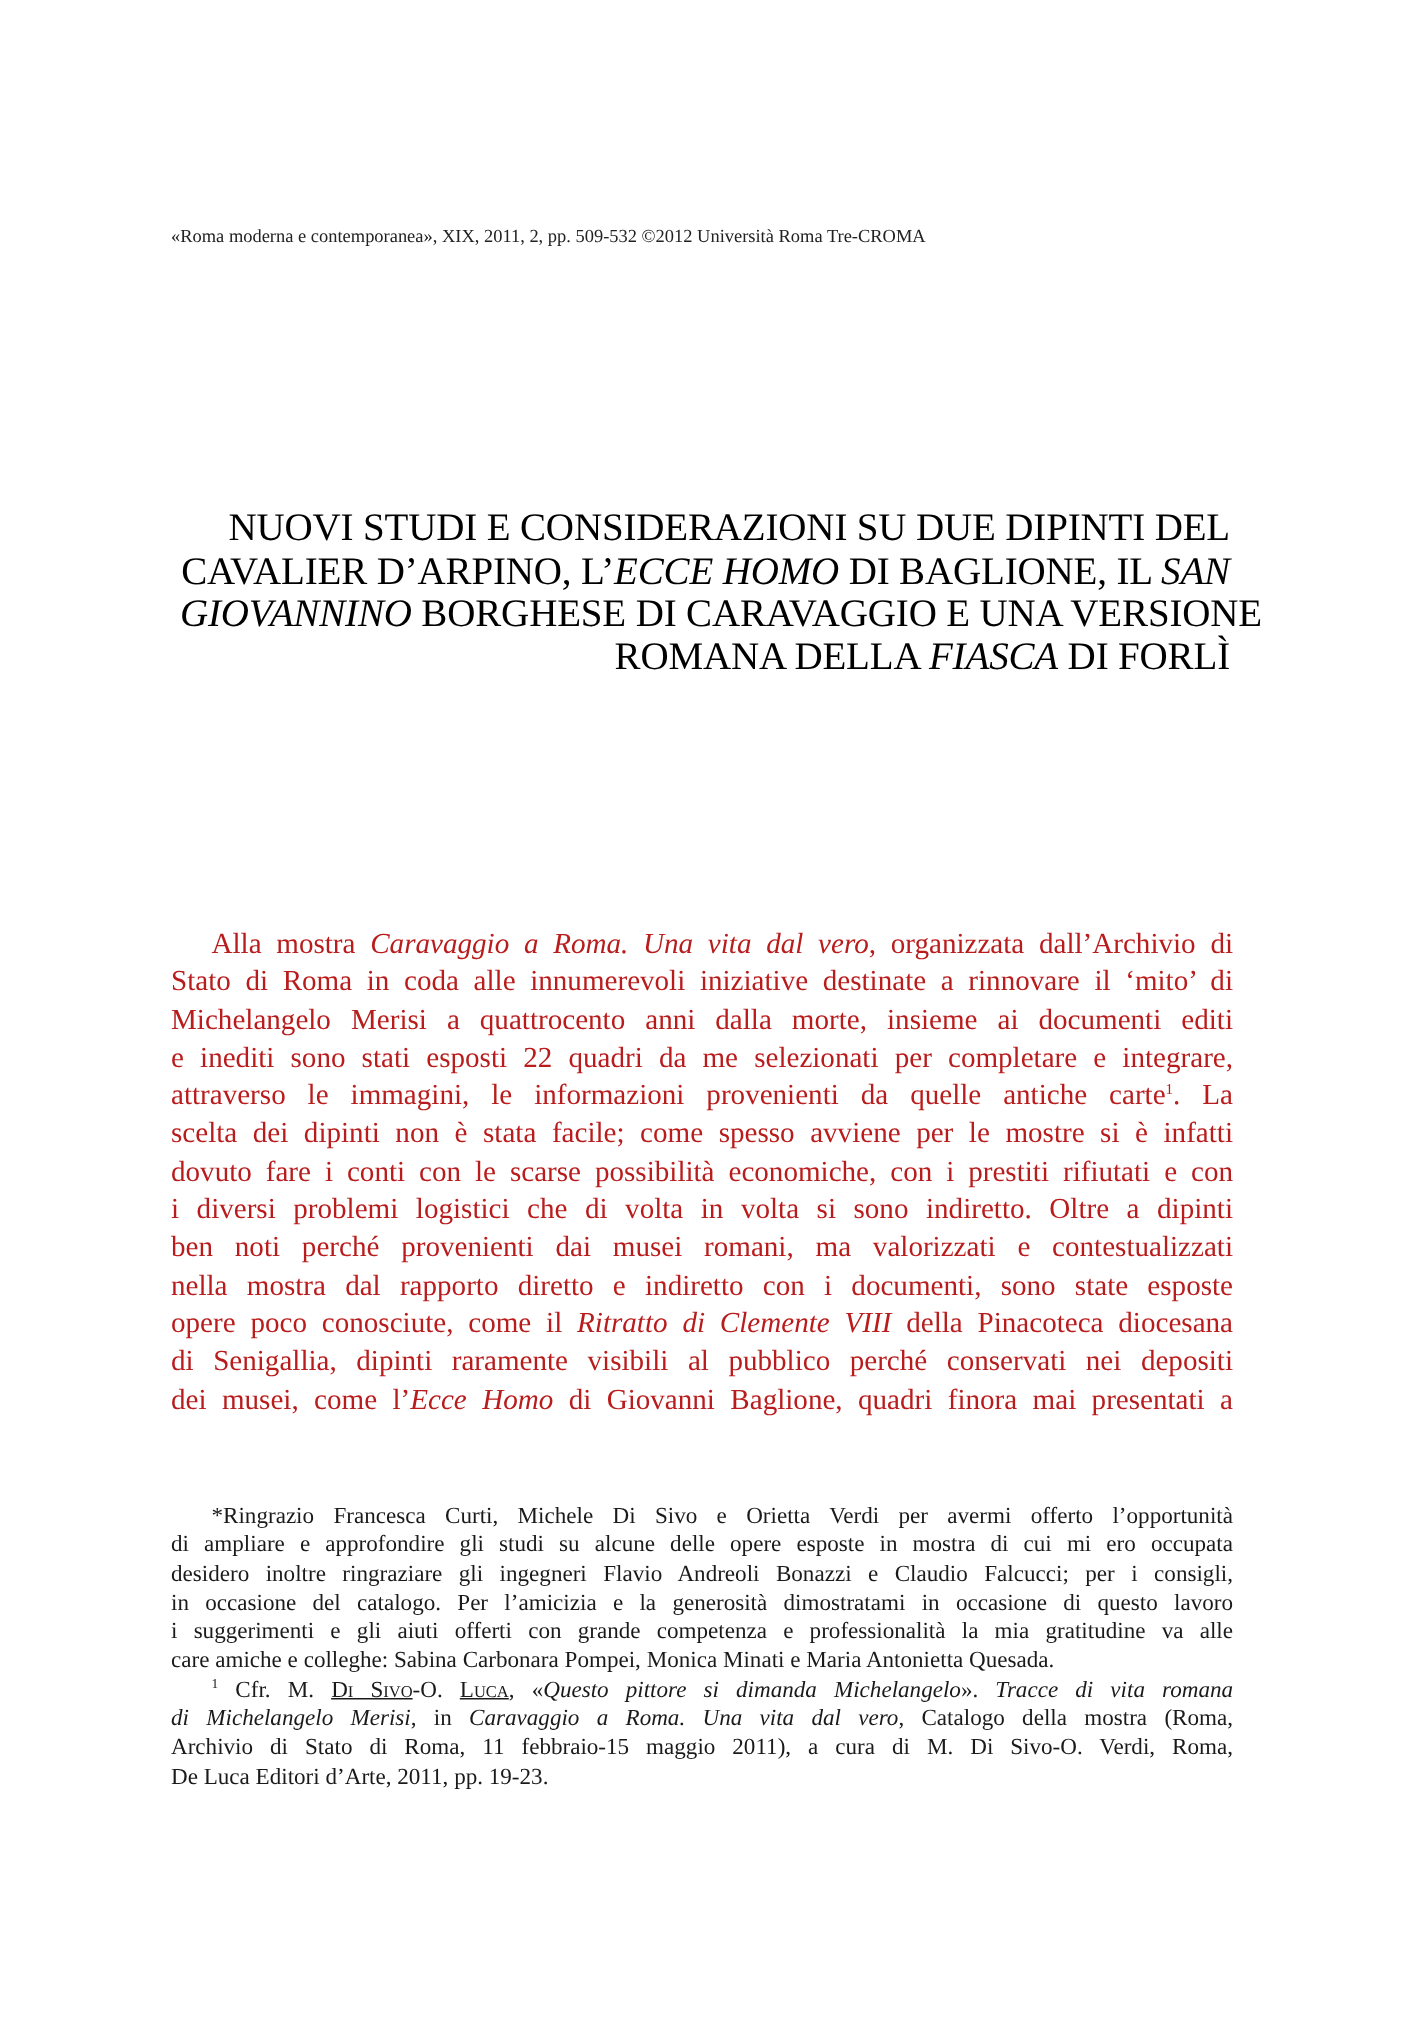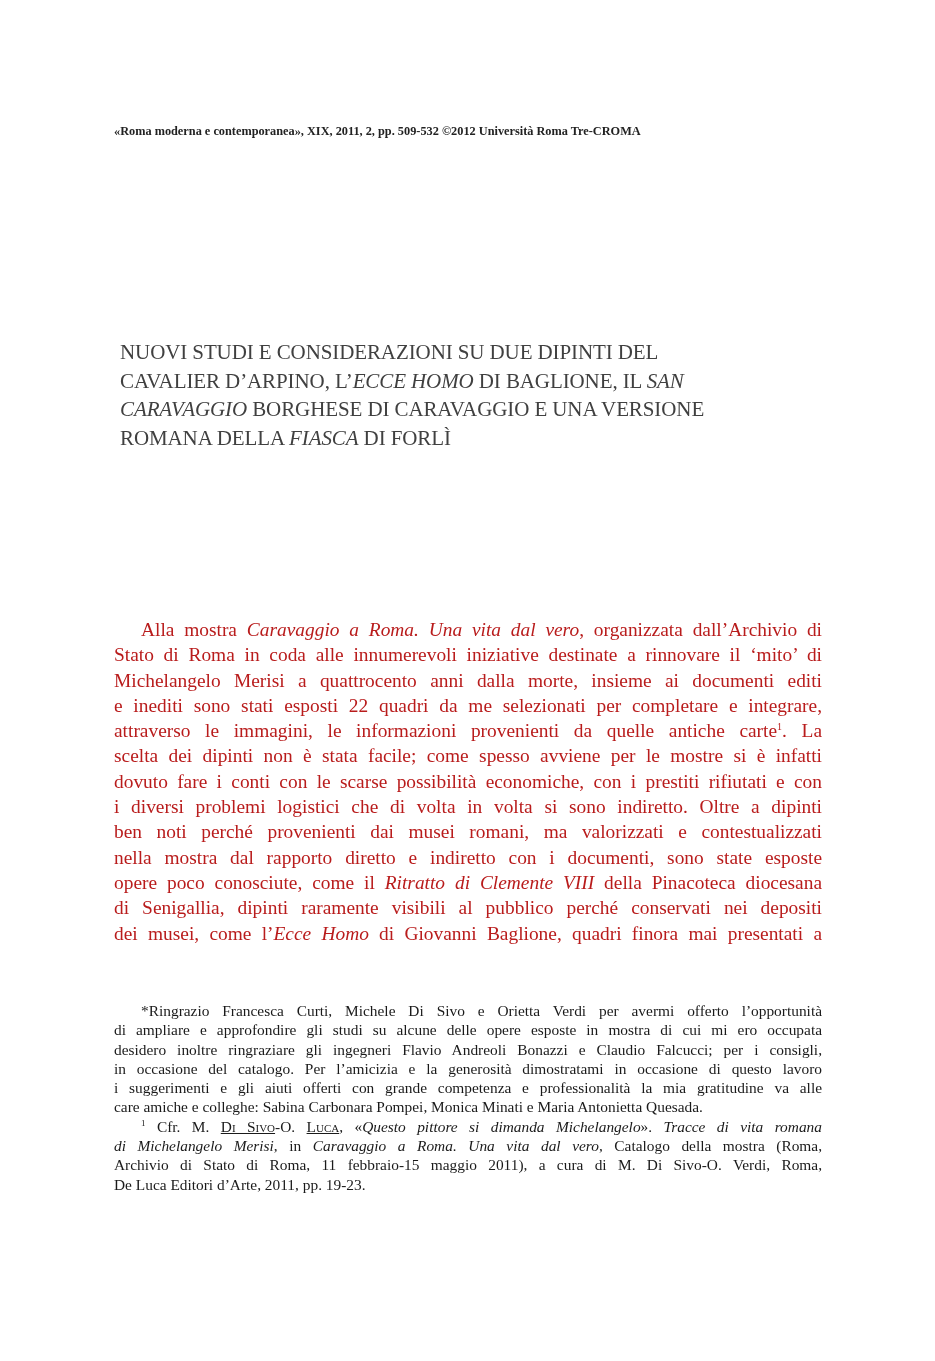--- a/index.html
+++ b/index.html
@@ -11,36 +11,35 @@
     width: 935px;
     height: 1361px;
     position: relative;
     overflow: hidden;
     font-family: "Liberation Serif", "DejaVu Serif", serif;
     color: #1a1a1a;
   }
   .header-line {
     position: absolute;
     left: 114px;
-    top: 124px;
+    top: 150px;
     font-size: 12.3px;
     letter-spacing: 0;
     white-space: nowrap;
     color: #222;
-    font-weight: bold;
   }
   .title-block {
     position: absolute;
     left: 120px;
     width: 700px;
     top: 338px;
-    text-align: left;
-    font-size: 21px;
+    text-align: right;
+    font-size: 26px;
     line-height: 28.5px;
-    color: #404040;
+    color: #000000;
     letter-spacing: -0.1px;
   }
   .title-line {
     display: block;
     white-space: nowrap;
   }
   .title-line i { font-style: italic; }
 
   .body-text {
     position: absolute;
@@ -91,21 +90,21 @@
   }
 </style>
 </head>
 <body>
 
 <div class="header-line">«Roma moderna e contemporanea», XIX, 2011, 2, pp. 509-532 ©2012 Università Roma Tre-CROMA</div>
 
 <div class="title-block">
   <span class="title-line">NUOVI STUDI E CONSIDERAZIONI SU DUE DIPINTI DEL</span>
   <span class="title-line"><span>CAVALIER D’ARPINO, L’</span><i>ECCE HOMO</i><span> DI BAGLIONE, IL </span><i>SAN</i></span>
-  <span class="title-line"><i>CARAVAGGIO</i><span> BORGHESE DI CARAVAGGIO E UNA VERSIONE</span></span>
+  <span class="title-line"><i>GIOVANNINO</i><span> BORGHESE DI CARAVAGGIO E UNA VERSIONE</span></span>
   <span class="title-line"><span>ROMANA DELLA </span><i>FIASCA</i><span> DI FORLÌ</span></span>
 </div>
 
 <div class="body-text">
   <span class="body-line indent"><span>Alla mostra </span><i>Caravaggio a Roma. Una vita dal vero</i><span>, organizzata dall’Archivio di</span></span>
   <span class="body-line">Stato di Roma in coda alle innumerevoli iniziative destinate a rinnovare il ‘mito’ di</span>
   <span class="body-line">Michelangelo Merisi a quattrocento anni dalla morte, insieme ai documenti editi</span>
   <span class="body-line">e inediti sono stati esposti 22 quadri da me selezionati per completare e integrare,</span>
   <span class="body-line"><span>attraverso le immagini, le informazioni provenienti da quelle antiche carte</span><sup class="fnref">1</sup><span>. La</span></span>
   <span class="body-line">scelta dei dipinti non è stata facile; come spesso avviene per le mostre si è infatti</span>

